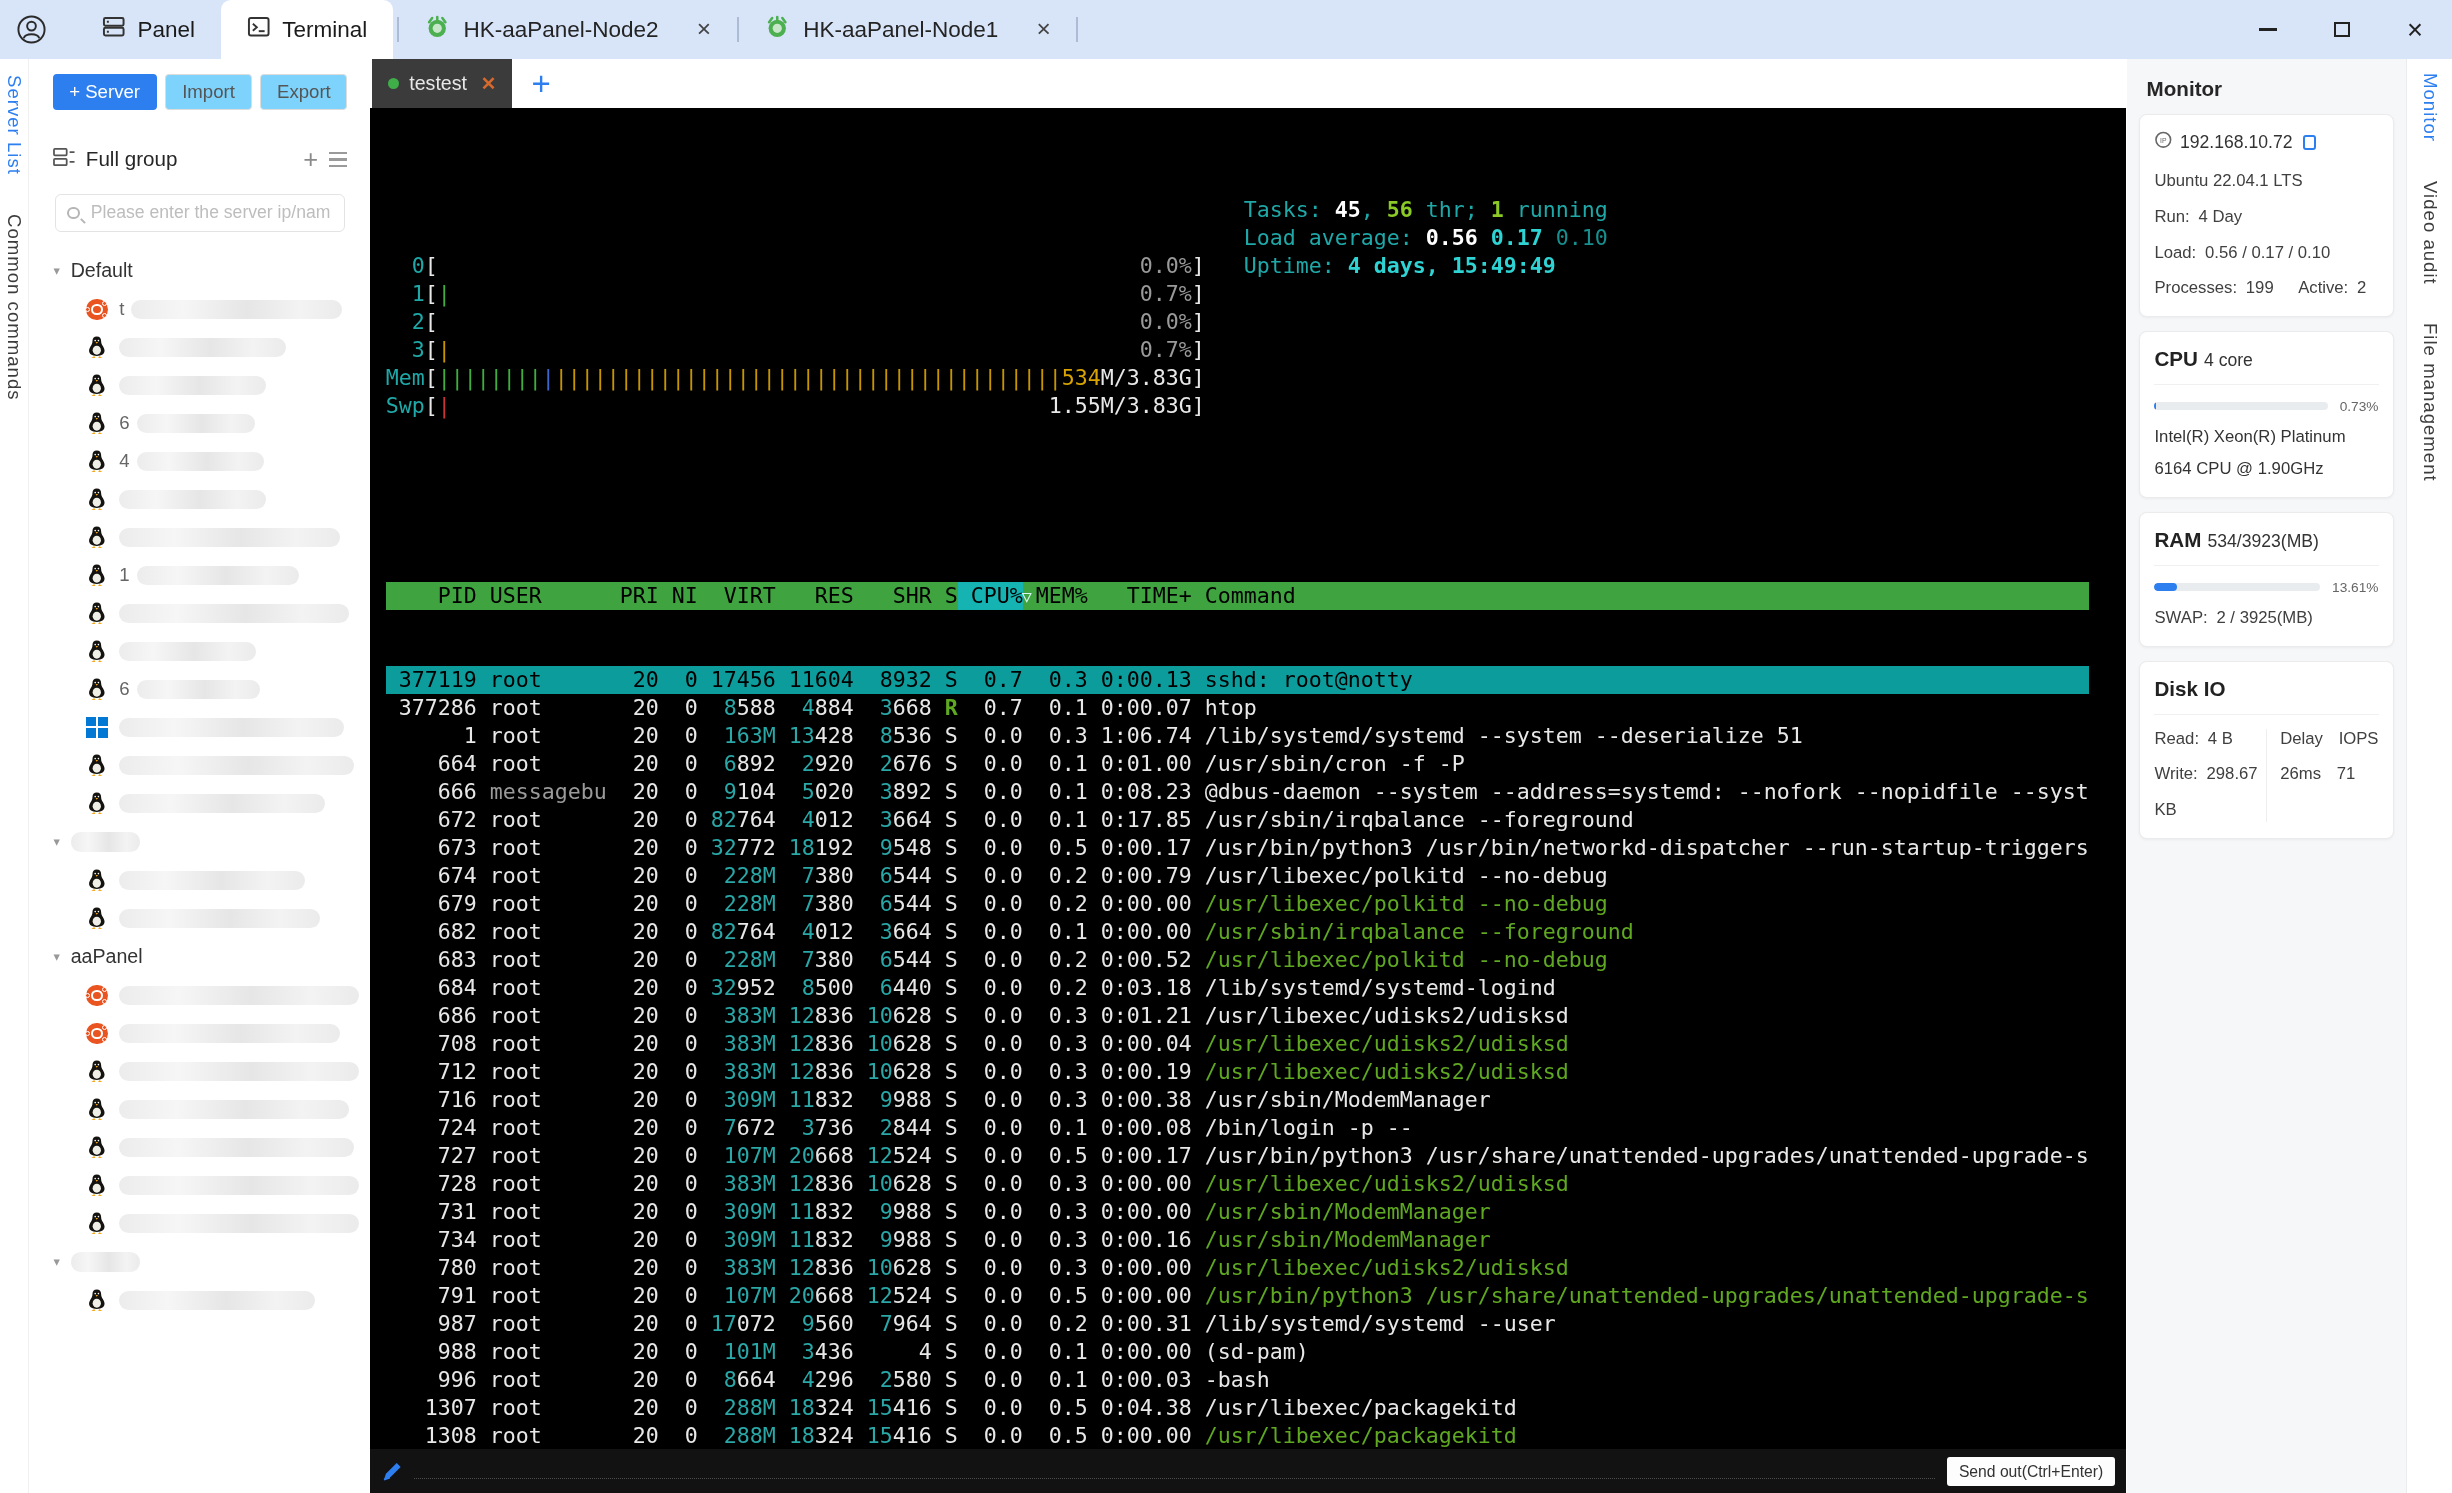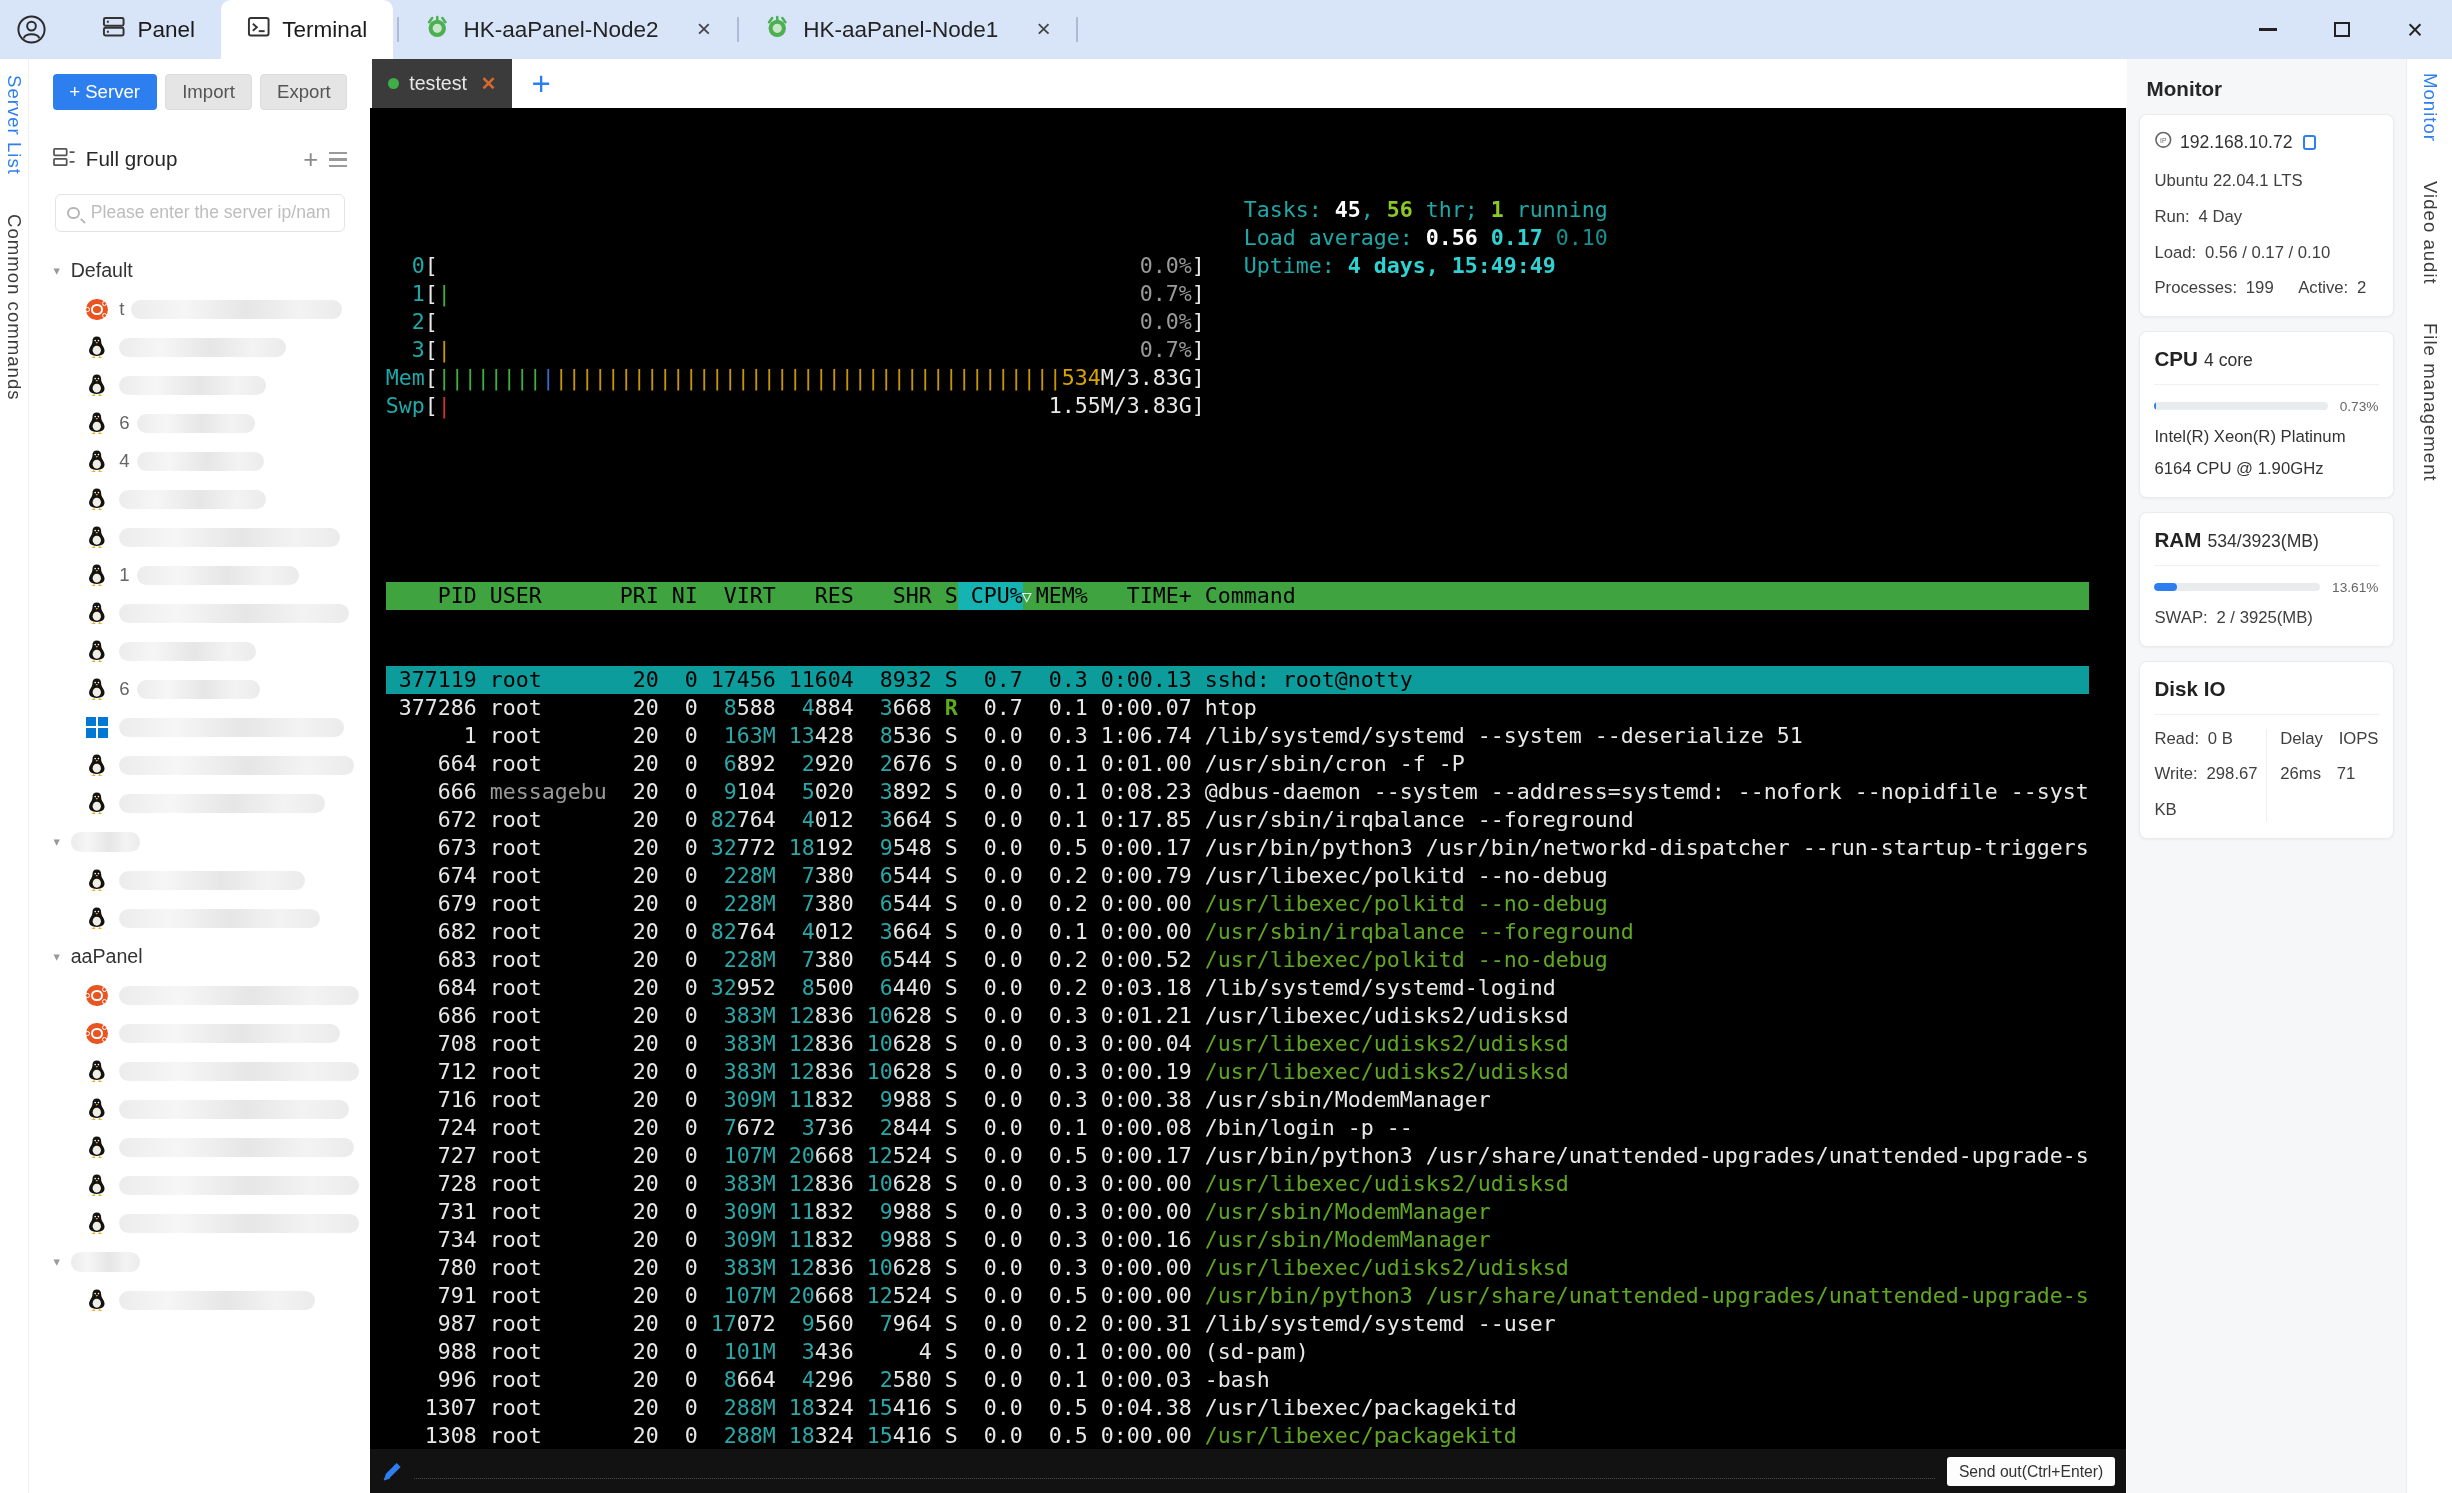--- a/index.html
+++ b/index.html
@@ -20,21 +20,21 @@
   .wclose{font-size:27.4px;color:#222;line-height:1;}
 
   
   .leftrail{position:absolute;left:0;top:59px;width:29px;bottom:0;background:#fff;border-right:1px solid #f0f0f0;display:flex;flex-direction:column;align-items:center;padding-top:15.7px;}
   .vtext{writing-mode:vertical-rl;font-size:18.6px;color:#3c3c3c;letter-spacing:1px;margin-bottom:39px;white-space:nowrap;}
   .vtext.active{color:#2d7ff0;}
 
   
   .sidebar{position:absolute;left:29px;top:59px;width:341px;bottom:0;background:#fff;overflow:hidden;}
   .sbtns{display:flex;gap:8.8px;margin:14.7px 0 0 23.5px;}
-  .btn{height:36px;border:1px solid #dcdcdc;background:#e5e5e5;color:#555;font-size:18.6px;border-radius:3.9px;padding:0 15.7px;font-family:inherit;}
+  .btn{height:36px;border:1px solid #dcdcdc;background:#7dd3fc;color:#555;font-size:18.6px;border-radius:3.9px;padding:0 15.7px;font-family:inherit;}
   .btn-primary{height:36px;border:none;background:#2d7ff0;color:#ffffff;font-size:18.6px;border-radius:3.9px;padding:0 16.7px;font-family:inherit;}
   .fullgroup{display:flex;align-items:center;gap:10.8px;margin:37px 23.5px 0 23.5px;font-size:20.6px;color:#262626;}
   .fg-spacer{flex:1;}
   .fg-plus{color:#8a8a8a;font-size:25.5px;line-height:1;}
   .fg-list{display:flex;flex-direction:column;gap:3.9px;}
   .fg-list i{display:block;width:17.6px;height:2.5px;background:#9a9a9a;}
   .searchbox{margin:21.6px 25.5px 0 25.5px;height:38px;border:1px solid #e3e3e3;border-radius:5.9px;display:flex;align-items:center;padding:0 11.8px;gap:8.8px;}
   .mag{width:12.7px;height:12.7px;border:2px solid #b5b5b5;border-radius:50%;position:relative;flex:none;}
   .mag::after{content:"";position:absolute;width:5.9px;height:2px;background:#b5b5b5;transform:rotate(45deg);left:10.8px;top:11.8px;}
   .searchbox input{border:none;outline:none;flex:1;font-size:17.6px;font-family:inherit;color:#333;background:transparent;}
@@ -673,21 +673,21 @@
 
     <div class="card">
       <div class="cardhead">
           <span class="cardtitle">Disk IO</span>
         </div>
       <div class="chr"></div>
       <div class="diskbody">
         <div class="diskleft">
           <div class="mline2">
               <span>Read:</span>
-              <span>0 B</span>
+              <span>4 B</span>
             </div>
           <div class="mline2">
               <span>Write:</span>
               <span>298.67</span>
             </div>
           <div class="mline2">
               <span>KB</span>
             </div>
         </div>
         <div class="diskright">

